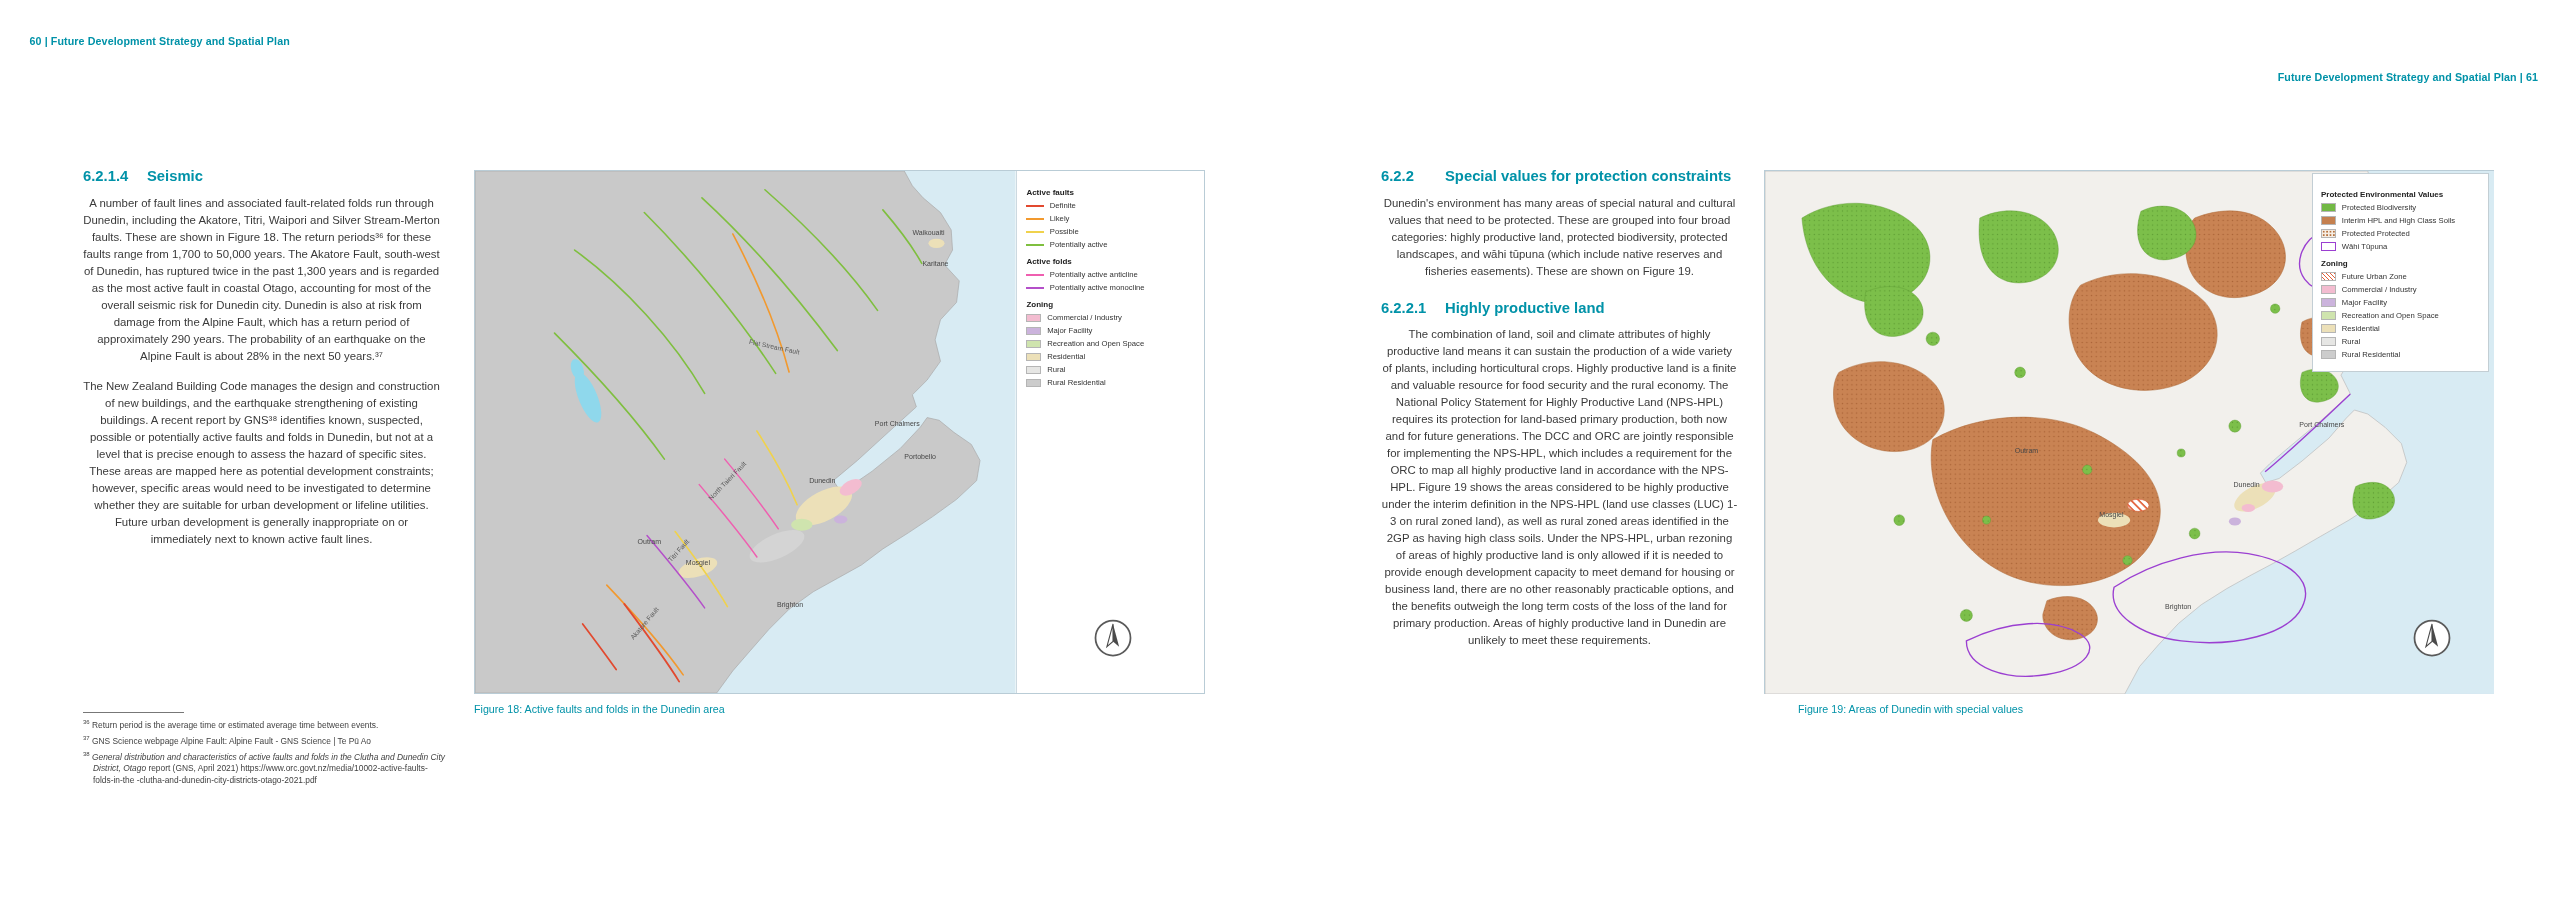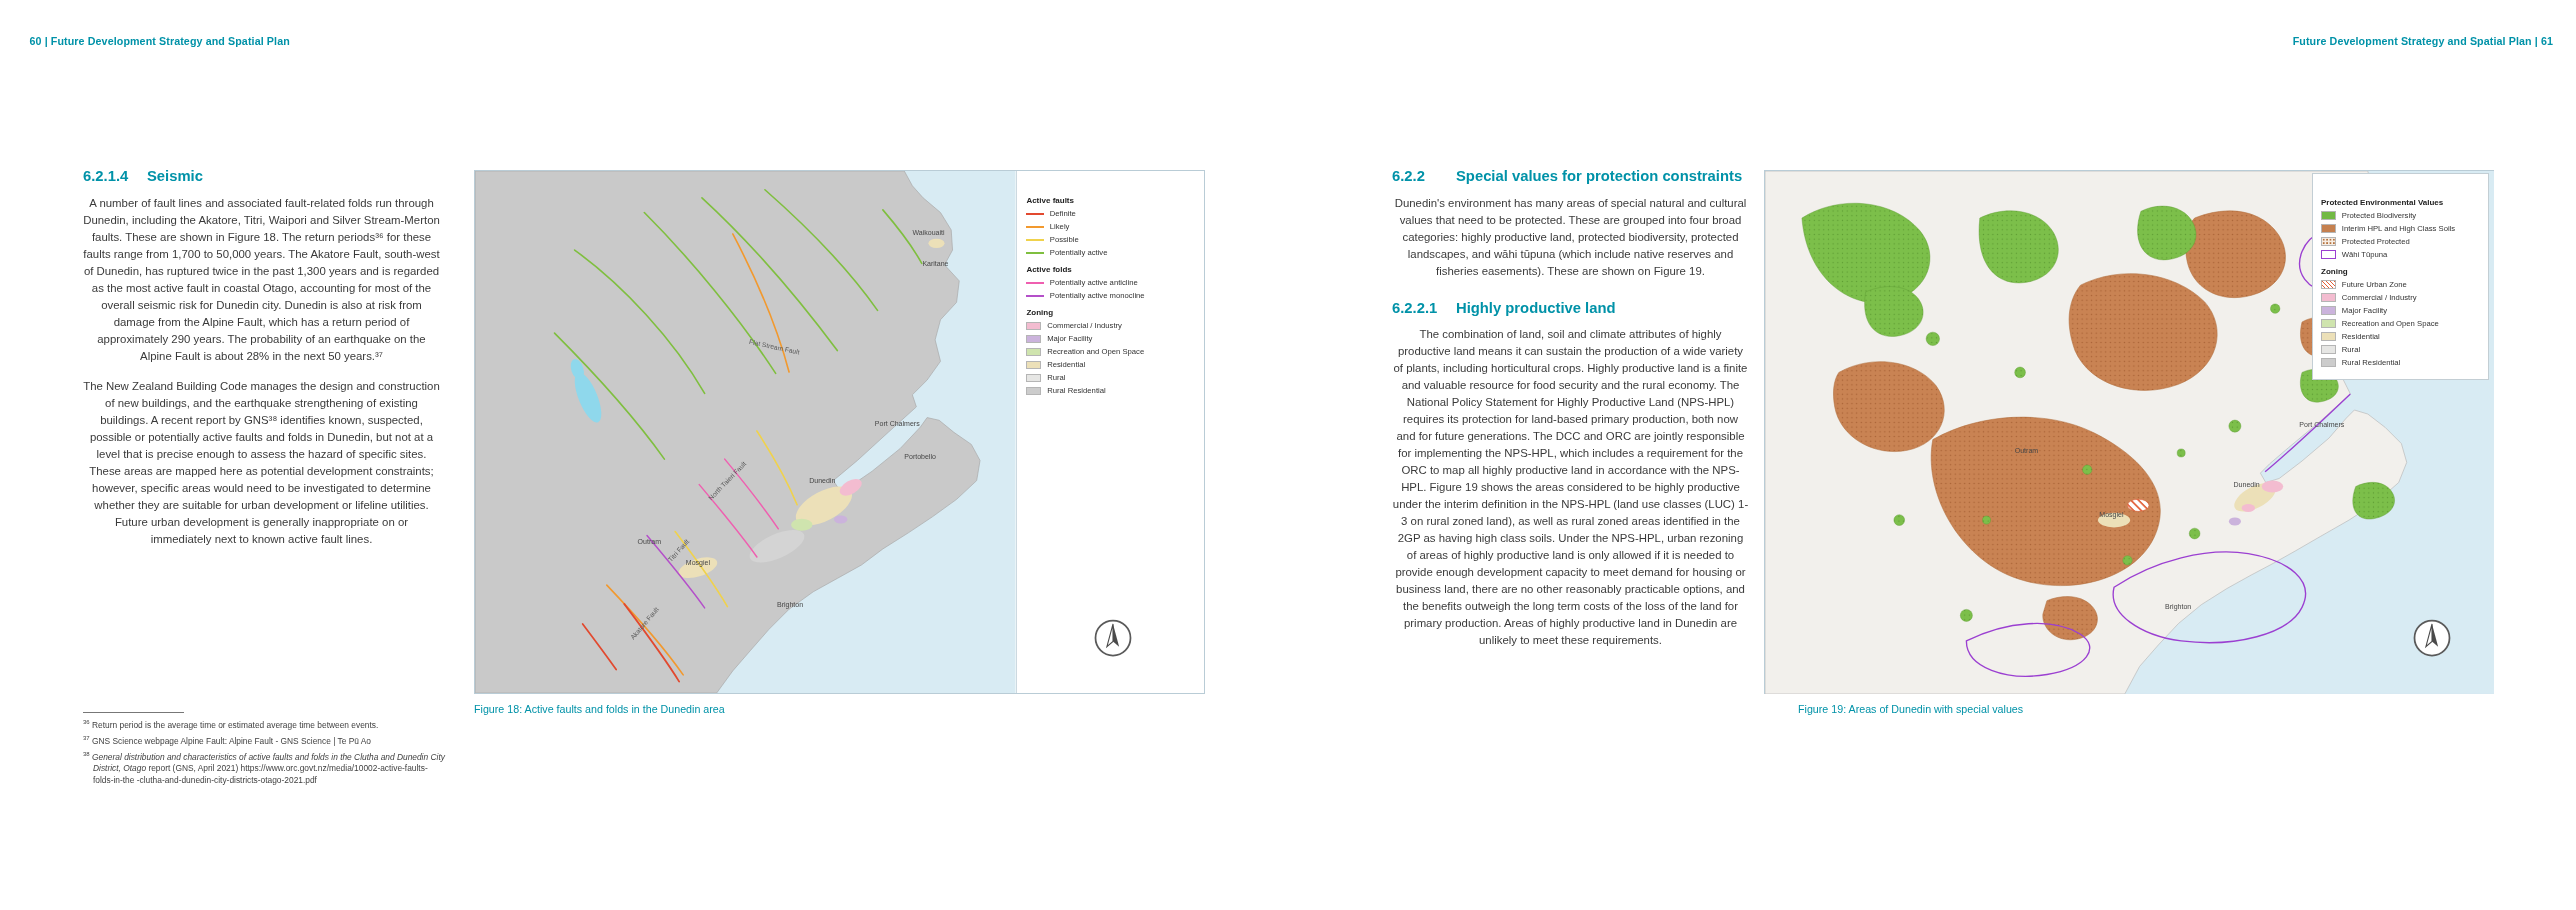--- a/index.html
+++ b/index.html
@@ -8,25 +8,25 @@
     font-family:"Liberation Sans","DejaVu Sans",sans-serif;
     -webkit-font-smoothing:antialiased;
   }
   .spread{position:relative;width:2576px;height:842px;}
   .page{position:absolute;top:0;width:1288px;height:910px;}
   #page-60{left:0;}
   #page-61{left:1288px;}
 
   .running-header{position:absolute;top:35px;font-size:10.7px;font-weight:bold;color:#0092a8;letter-spacing:0.1px;}
   .running-header.lft{left:29.5px;}
-  .running-header.rgt{right:23px;text-align:right;}
+  .running-header.rgt{right:38px;text-align:right;margin-top:36px;}
 
   .text-col{position:absolute;top:168px;width:357px;}
   #page-60 .text-col{left:83px;}
-  #page-61 .text-col{left:104px;}
+  #page-61 .text-col{left:93px;}
 
   .sec{display:flex;align-items:baseline;font-size:14.8px;font-weight:bold;color:#0092a8;margin:0 0 10.7px 0;}
   .sec + .sec, p + .sec{margin-top:20px;}
   .sec-num{flex:0 0 64px;}
   .sec-title{flex:1;}
 
   p.body{font-size:11.4px;line-height:17px;color:#3a3a3a;margin:0 0 13.4px 0;text-align:center;}
 
   .footnotes{position:absolute;left:83px;top:712px;width:362px;font-size:8.4px;line-height:11.4px;color:#3f3f3f;}
   .fn-rule{width:101px;border-top:0.7px solid #777;margin-bottom:6.7px;}
@@ -36,21 +36,21 @@
 
   .map-fig{position:absolute;top:170px;height:524px;border:0.7px solid #b9ccd6;background:#ffffff;box-sizing:border-box;}
   .fig18{left:474px;width:731px;display:flex;}
   .fig18 svg.mainmap{flex:0 0 541px;display:block;}
   .fig19{left:476px;width:730px;}
   .fig19 svg.mainmap{display:block;width:729px;height:523px;}
 
   .legend{width:189px;background:#ffffff;border-left:0.7px solid #ccd9e0;padding:9.4px 9.4px;box-sizing:border-box;color:#333;}
   .legend19{position:absolute;top:2px;right:4px;width:177px;background:#ffffff;border:0.7px solid #c3ced4;padding:8px 8px;box-sizing:border-box;color:#333;}
   .lg-title{font-weight:bold;font-size:8px;margin:8px 0 4px 0;color:#222;}
-  .lg-title:first-child{margin-top:16px;}
+  .lg-title:first-child{margin-top:8px;}
   .lg-row{display:flex;align-items:center;margin:4px 0;font-size:7.7px;}
   .lg-line{width:17.4px;height:2px;margin-right:6px;flex:none;}
   .lg-swatch{width:14.8px;height:8.7px;margin-right:6px;border:0.7px solid #b5b5b5;box-sizing:border-box;flex:none;background:#fff;}
   .lg-swatch.dots{background-color:#f6ede3;background-image:radial-gradient(#b4713d 0.7px, transparent 0.7px);background-size:3.4px 3.4px;}
   .lg-swatch.outline{background:#ffffff;border:1.3px solid #9b3fd1;}
   .lg-swatch.hatch{background:repeating-linear-gradient(45deg,#ffffff,#ffffff 2px,#e2603a 2px,#e2603a 2.8px);}
 
   .compass{position:absolute;width:42px;height:42px;}
   .fig18 .compass{right:70px;bottom:34px;}
   .fig19 .compass{right:40px;bottom:34px;}

